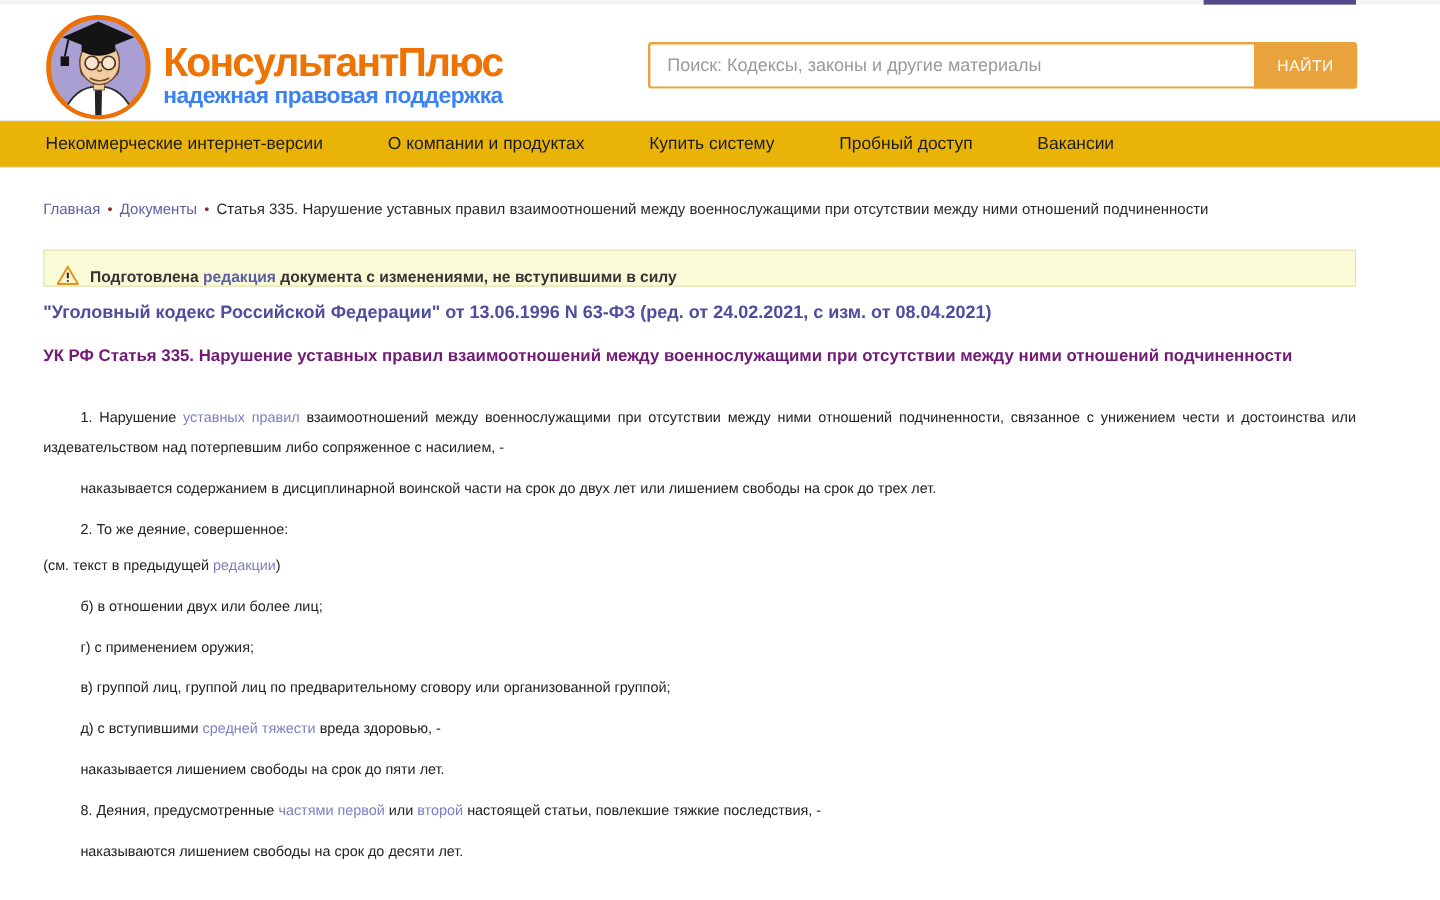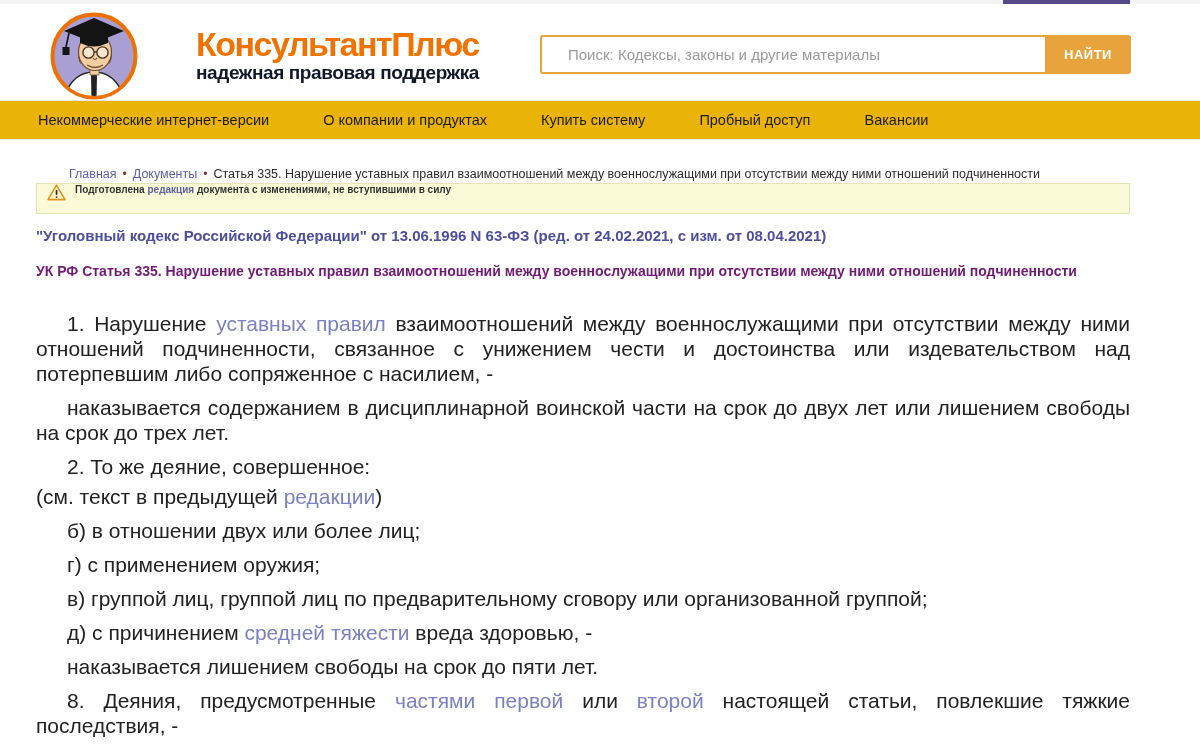--- a/index.html
+++ b/index.html
@@ -5,63 +5,63 @@
   * { margin:0; padding:0; box-sizing:border-box; }
   html,body { width:1200px; height:750px; overflow:hidden; background:#fff;
     font-family:"Liberation Sans","DejaVu Sans",sans-serif; color:#1d1d1d; }
 
   
   .topstrip { position:relative; width:1200px; height:4px; background:#f3f3f3; }
   .topstrip .thumb { position:absolute; left:1003px; top:0; width:127px; height:4px; background:#55498c; }
 
   
   .header { position:relative; width:1200px; height:96px; background:#fff; }
-  .logo { position:absolute; left:50px; top:8px; display:flex; align-items:flex-start; text-decoration:none;gap:48px; }
+  .logo { position:absolute; left:38px; top:8px; display:flex; align-items:center; text-decoration:none; }
   .logo-circle { width:88px; height:88px; flex:0 0 88px; }
   .logo-textblock { margin-left:10px; padding-top:14px; }
   .logo-title { display:block; color:#ee7302; font-weight:bold; font-size:34px; letter-spacing:-1.5px; line-height:36px; }
-  .logo-tagline { display:block; color:#0f172a; font-weight:bold; font-size:19px; letter-spacing:-0.4px; line-height:22px; }
+  .logo-tagline { display:block; color:#3b82f6; font-weight:bold; font-size:19px; letter-spacing:-0.4px; line-height:22px; }
 
   .search { position:absolute; left:540px; top:31px; display:flex; height:39px; }
   .search-input { width:505px; height:39px; border:2px solid #e9a33c; border-right:none;
-    border-radius:3px 0 0 3px; padding:0 26px; font-size:15px; color:#333; outline:none;
+    border-radius:3px 0 0 3px; padding:0 14px; font-size:15px; color:#333; outline:none;
     font-family:"Liberation Sans","DejaVu Sans",sans-serif; }
   .search-input::placeholder { color:#9a9a9a; }
   .search-btn { width:86px; height:39px; background:#e9a33c; border:none; border-radius:0 3px 3px 0;
-    color:#fff; font-weight:bold; font-size:13px; letter-spacing:0.5px; cursor:pointer;
+    color:#fff; font-weight:normal; font-size:13px; letter-spacing:0.5px; cursor:pointer;
     font-family:"Liberation Sans","DejaVu Sans",sans-serif; }
 
   
   .nav { width:1200px; height:40px; border-top:1px solid #e7e7e7; border-bottom:1px solid #e7e7e7;
     display:flex; align-items:center; background:#eab308; }
   .nav-item { color:#1c1c1c; text-decoration:none; font-size:14.5px; margin-right:54px; white-space:nowrap; }
   .nav-item:first-child { margin-left:38px; }
 
   
   .content { width:1094px; margin-left:36px; }
 
-  .breadcrumb { margin-top:27px; font-size:12.5px; color:#2a2a2a; line-height:15px;margin-left:33px; }
+  .breadcrumb { margin-top:27px; font-size:12.5px; color:#2a2a2a; line-height:15px; }
   .bc-link { color:#5b5fa5; text-decoration:none; }
   .bc-sep { color:#8b3030; margin:0 6px; font-size:12px; }
   .bc-text { color:#2a2a2a; }
 
-  .notice { margin-top:1px; height:31px; background:#fafad7; border:1px solid #e3e3b4;
-    display:flex; align-items:flex-start; padding:0 10px; font-size:10px; font-weight:bold; color:#333; }
+  .notice { margin-top:26px; height:31px; background:#fafad7; border:1px solid #e3e3b4;
+    display:flex; align-items:flex-end; padding:0 10px; font-size:13px; font-weight:bold; color:#333; }
   .warn-icon { width:19px; height:17px; margin-right:9px; flex:0 0 auto; }
   .notice-link { color:#5b5fa5; text-decoration:none; }
   .notice-body a, .notice-body span { white-space:pre-wrap; }
 
   .doc-title { display:inline-block; margin-top:12px; color:#4d4e9d; font-weight:bold; font-size:15px;
     text-decoration:none; line-height:20px; }
 
   .article-heading { margin-top:15px; font-weight:bold; font-size:14px; color:#701a75;
     text-align:left; line-height:20px; }
 
   .doc-text { margin-top:30px; }
-  .para { font-size:21px; line-height:25px; color:#222; text-align:justify;
+  .para { font-size:12px; line-height:25px; color:#222; text-align:justify;
     text-indent:31px; margin:9px 0; }
   .para.tight { margin-bottom:0; }
   .para.note { text-indent:0; margin-top:-4px; text-align:left; }
   .body-link { color:#7b80c4; text-decoration:none; }
 </style>
 </head>
 <body>
 
 <div class="topstrip">
   <div class="thumb"></div>
@@ -135,18 +135,18 @@
   <div class="article-heading">УК РФ Статья 335. Нарушение уставных правил взаимоотношений между военнослужащими при отсутствии между ними отношений подчиненности</div>
 
   <div class="doc-text">
       <p class="para"><span>1. Нарушение </span><a href="#" class="body-link">уставных правил</a><span> взаимоотношений между военнослужащими при отсутствии между ними отношений подчиненности, связанное с унижением чести и достоинства или издевательством над потерпевшим либо сопряженное с насилием, -</span></p>
       <p class="para"><span>наказывается содержанием в дисциплинарной воинской части на срок до двух лет или лишением свободы на срок до трех лет.</span></p>
       <p class="para"><span>2. То же деяние, совершенное:</span></p>
       <p class="para note"><span>(см. текст в предыдущей </span><a href="#" class="body-link">редакции</a><span>)</span></p>
       <p class="para"><span>б) в отношении двух или более лиц;</span></p>
       <p class="para"><span>г) с применением оружия;</span></p>
       <p class="para"><span>в) группой лиц, группой лиц по предварительному сговору или организованной группой;</span></p>
-      <p class="para"><span>д) с причинением </span><a href="#" class="body-link">средней тяжести</a><span> вреда здоровью, -</span></p>
+      <p class="para"><span>д) с вступившими </span><a href="#" class="body-link">средней тяжести</a><span> вреда здоровью, -</span></p>
       <p class="para"><span>наказывается лишением свободы на срок до пяти лет.</span></p>
       <p class="para"><span>8. Деяния, предусмотренные </span><a href="#" class="body-link">частями первой</a><span> или </span><a href="#" class="body-link">второй</a><span> настоящей статьи, повлекшие тяжкие последствия, -</span></p>
       <p class="para"><span>наказываются лишением свободы на срок до десяти лет.</span></p>
     </div>
 </div>
 
 </body></html>

